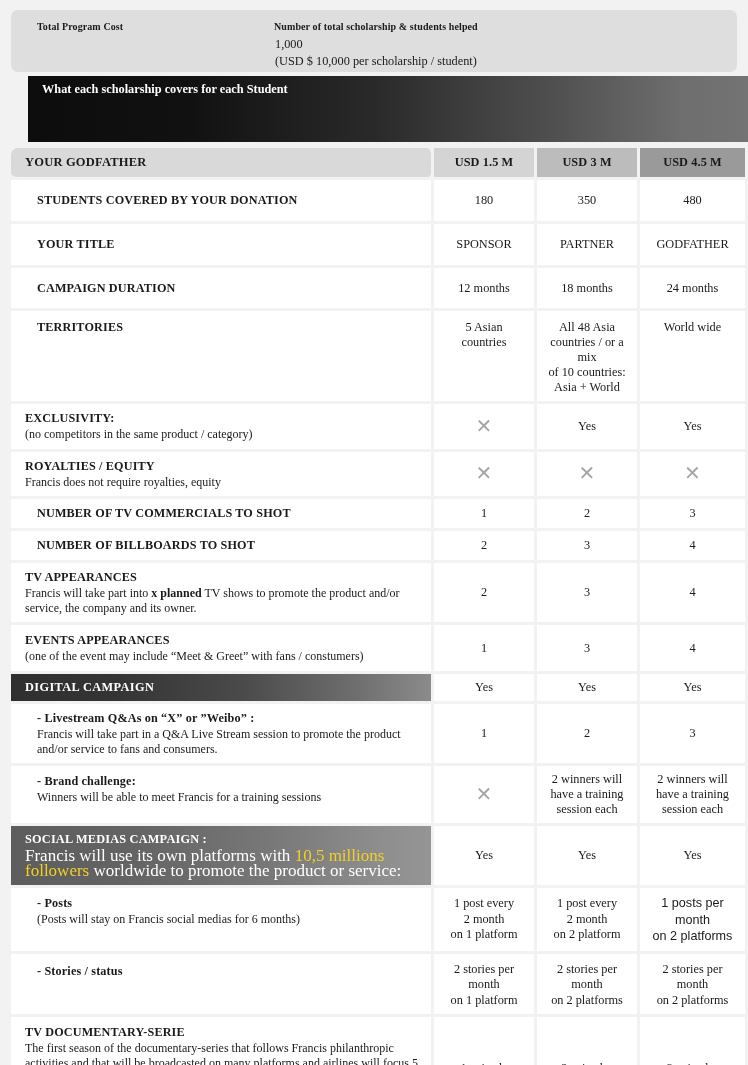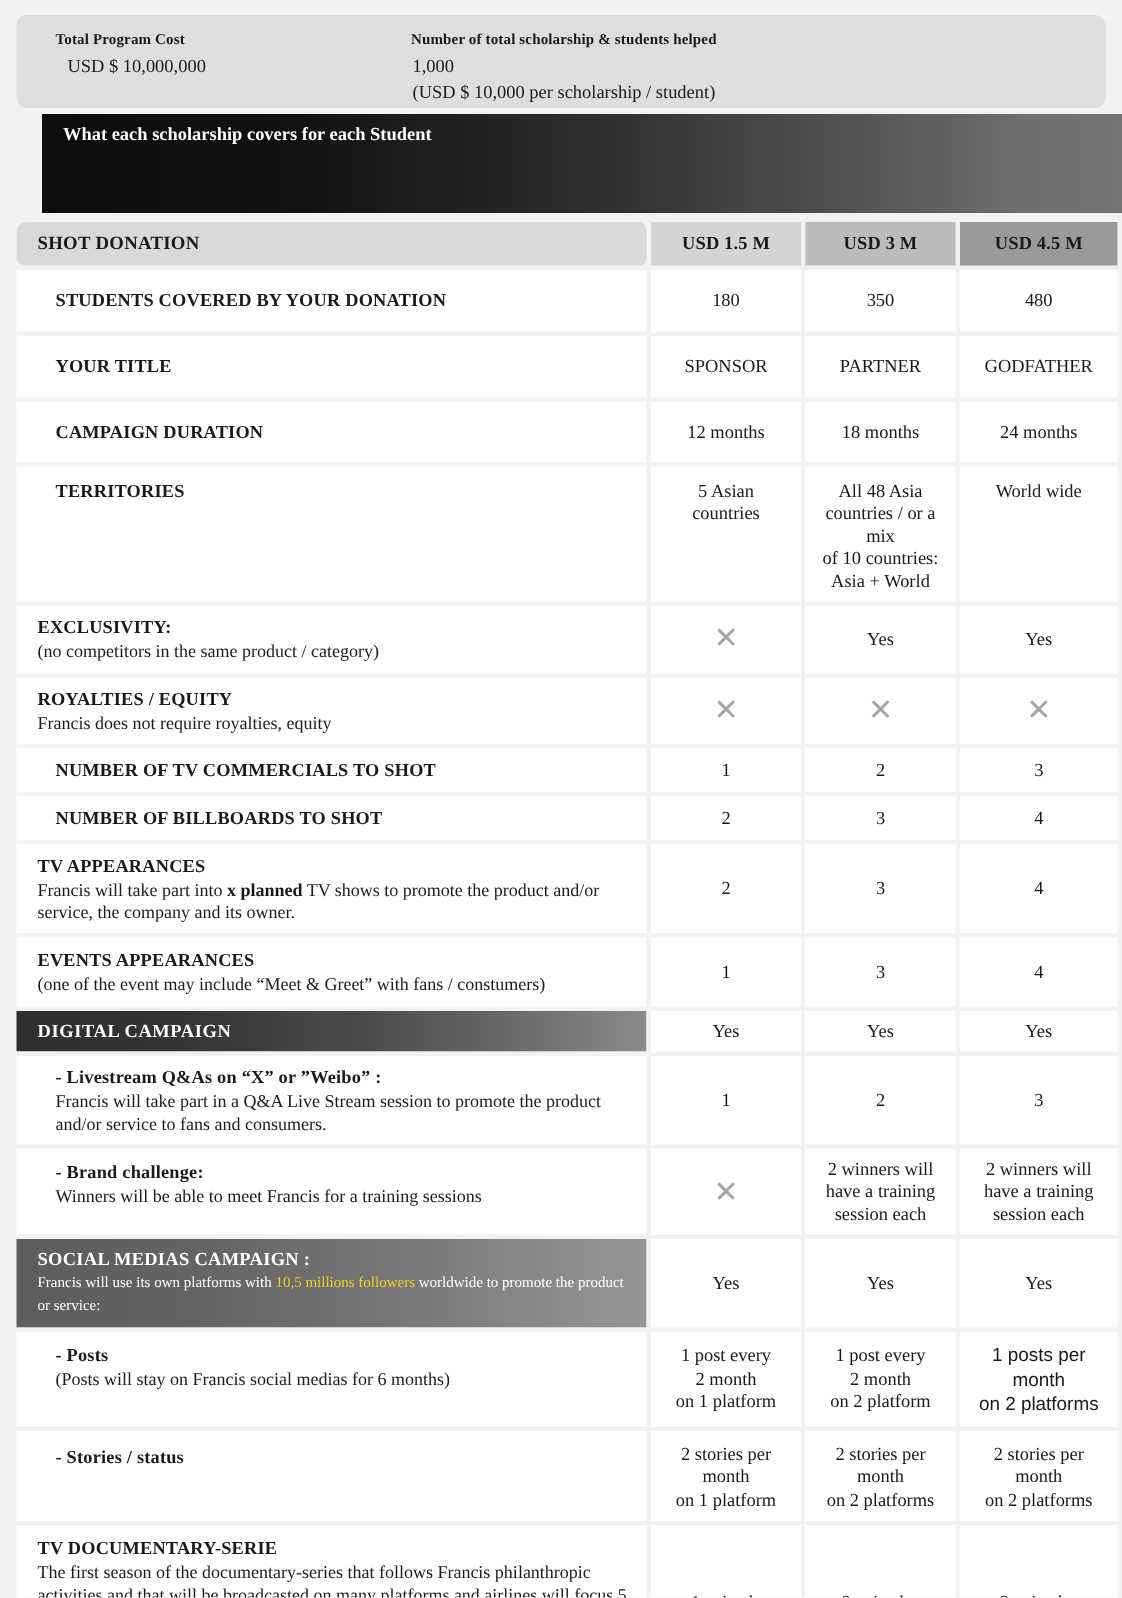--- a/index.html
+++ b/index.html
@@ -88,54 +88,53 @@
   .banner-dark-inner { padding: 6px 10px 6px 14px; }
   .banner-dark .rowtitle { font-weight: bold; font-size: 12.3px; letter-spacing: .4px; }
 
   td.banner-mid {
     background: linear-gradient(90deg,#5d5d5d 0%,#646464 30%,#787878 62%,#8e8e8e 88%,#959595 100%) !important;
     color: #fff; padding: 0;
     border-bottom: 3px solid #f2f2f2; border-right: 3px solid #f2f2f2;
   }
   .banner-mid-inner { padding: 6px 10px 7px 14px; }
   .banner-mid .rowtitle { font-size: 12.3px; letter-spacing: .2px; }
-  .banner-mid .rowsub { font-size: 10px; line-height: 15px; color: #fff; }
+  .banner-mid .rowsub { font-size: 17px; line-height: 15px; color: #fff; }
   .hl { color: #f2d024; }
 
   .xmark { display: inline-block; color: #a6a6a6; font-size: 20px; line-height: 20px; font-weight: 300; }
   .val-left { text-align: left; padding-left: 8px; line-height: 15.5px; }
   .val-left.sans { font-family: "Liberation Sans", sans-serif; font-size: 12.6px; line-height: 16.5px; }
   .val-multi { line-height: 15px; }
 </style>
 </head>
 <body>
 
 <div class="page">
 
   <div class="summary-card">
     <div class="summary-block sb-1">
       <div class="sb-title">Total Program Cost</div>
-      <div class="sb-line">USD $ 10,000,000</div>
     </div>
     <div class="summary-block sb-2">
       <div class="sb-title">Number of total scholarship &amp; students helped</div>
       <div class="sb-line">1,000</div>
       <div class="sb-line tight">(USD $ 10,000 per scholarship / student)</div>
     </div>
   </div>
 
   <div class="covers-banner">
     <div class="covers-title">What each scholarship covers for each Student</div>
   </div>
 
   <table class="ctable">
     <tbody>
 
       <tr>
-        <td class="label hdr-left">SHOT DONATION</td>
+        <td class="label hdr-left">YOUR GODFATHER</td>
         <td class="val hdr-c1 hdr-col">USD 1.5 M</td>
         <td class="val hdr-c2 hdr-col">USD 3 M</td>
         <td class="val last hdr-c3 hdr-col">USD 4.5 M</td>
       </tr>
 
       <tr style="height:44px">
         <td class="label">
           <div class="rowtitle ind">STUDENTS COVERED BY YOUR DONATION</div>
         </td>
         <td class="val">180</td>

